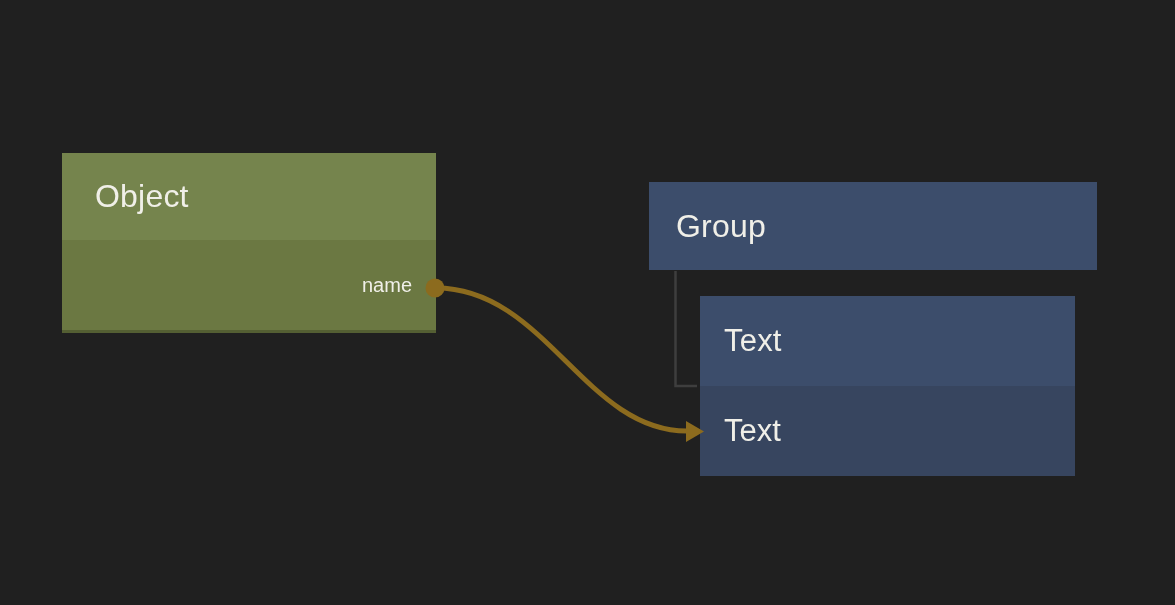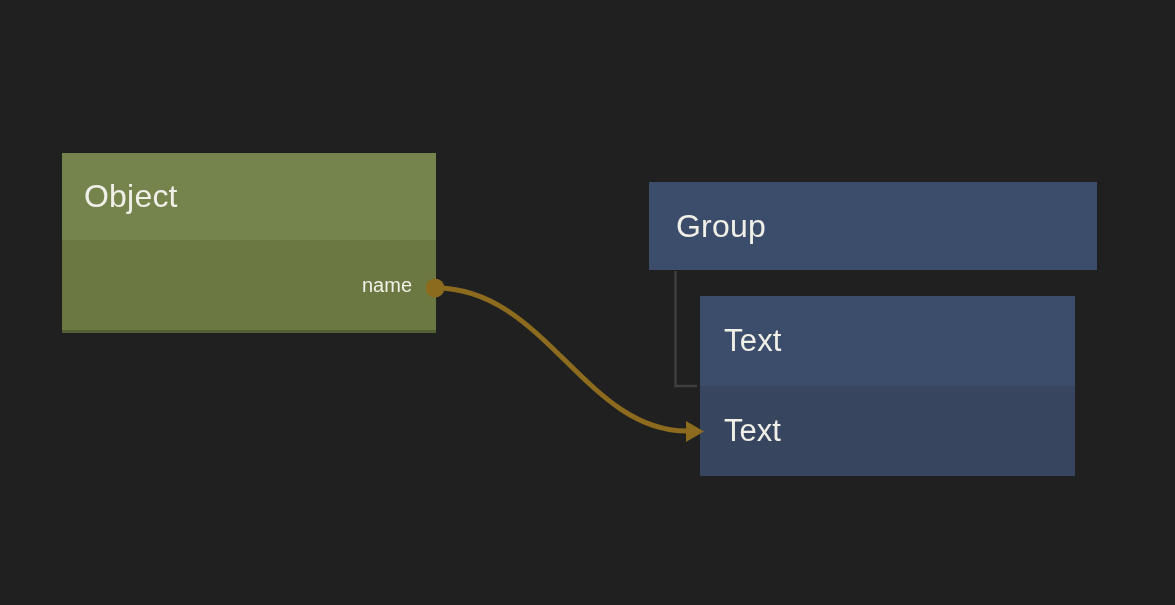--- a/index.html
+++ b/index.html
@@ -41,21 +41,21 @@
     font-size: 20px;
   }
   
   .object-node {
     left: 62px; top: 153px;
     width: 374px; height: 180px;
   }
   .object-node .node-header {
     height: 87px;
     background: var(--object-header);
-    padding-left: 22px;
+    padding-left: 33px;
   }
   .object-node .node-body {
     height: 93px;
     background: var(--object-body);
     border-bottom: 3px solid var(--object-bottom-edge);
   }
   .object-node .node-row {
     height: 90px;
     justify-content: flex-end;
     padding-right: 24px;

